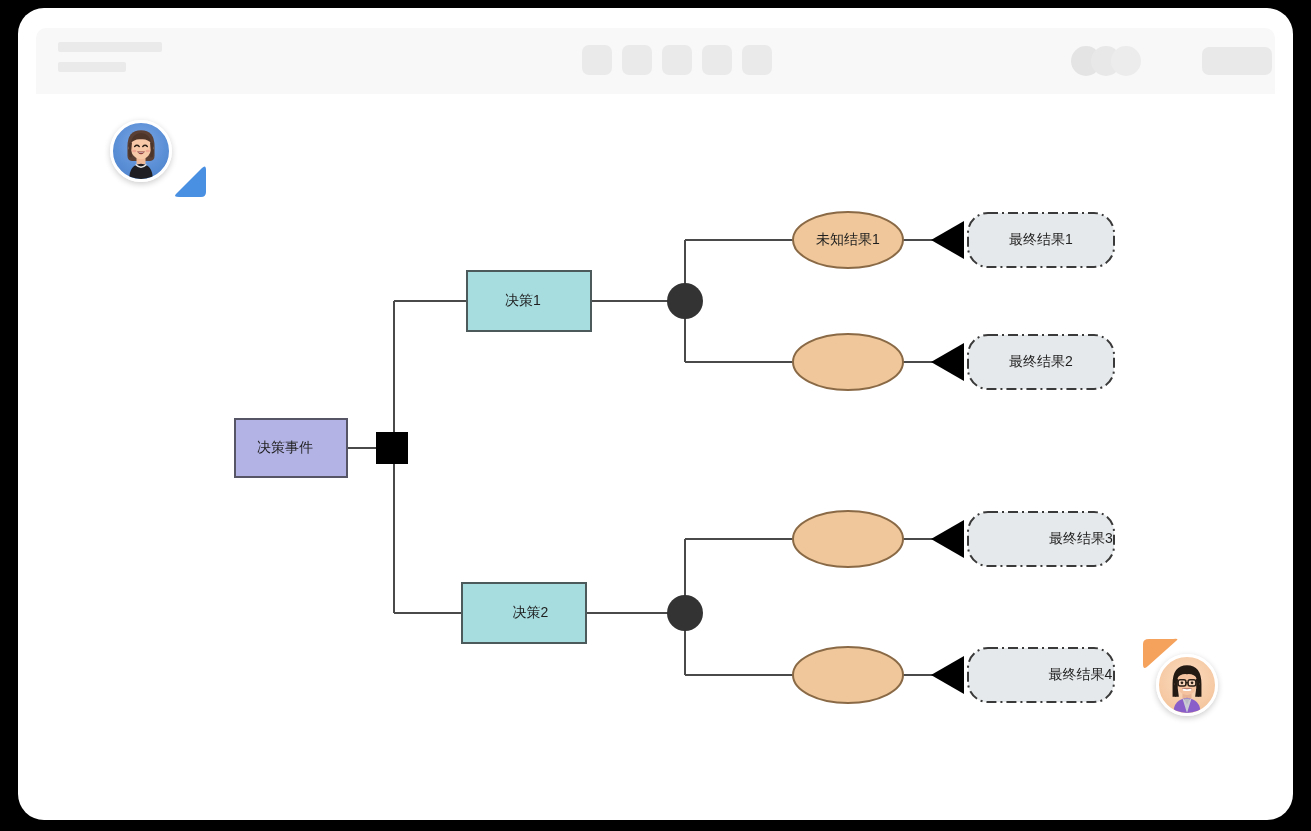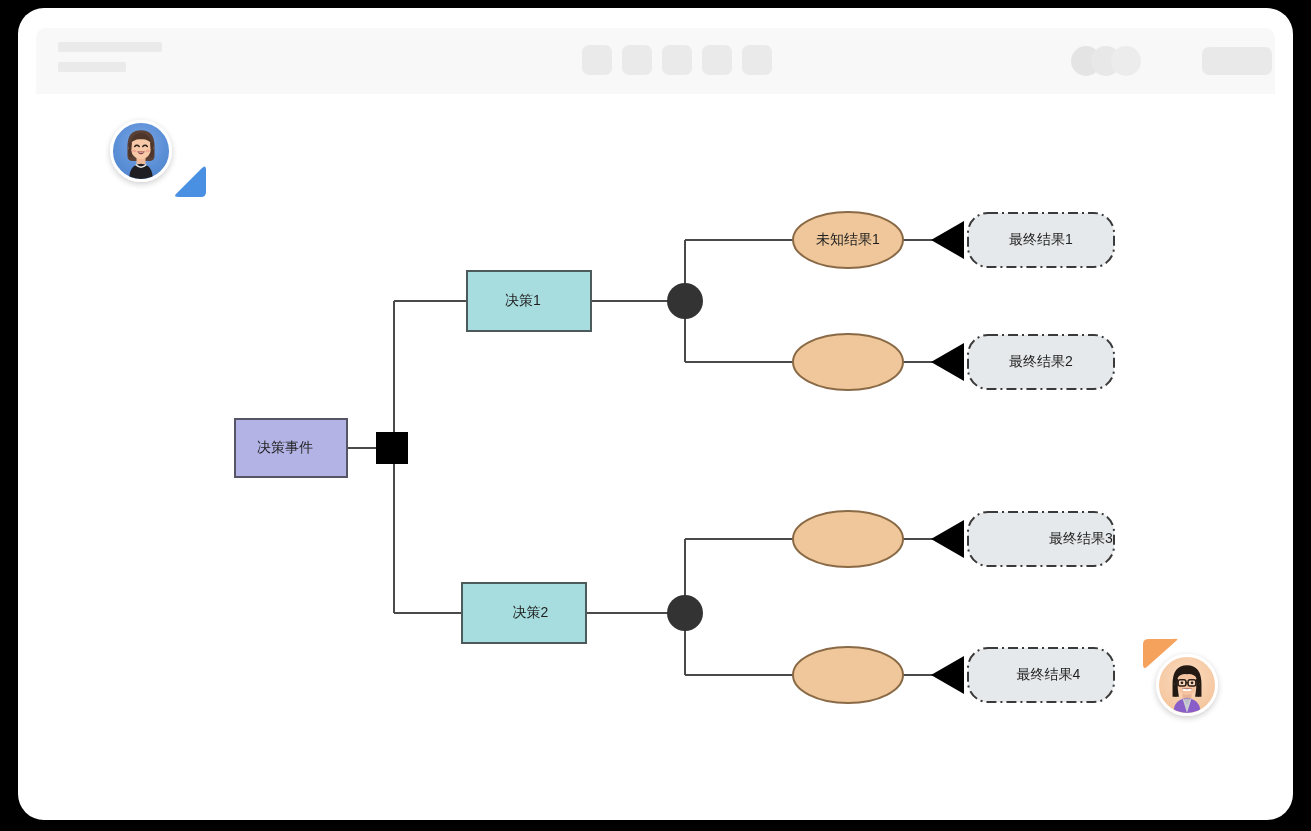--- a/index.html
+++ b/index.html
@@ -186,21 +186,21 @@
     <div class="node-label" style="left:193px; top:325px; width:112px; height:58px;">决策事件</div>
 
     <div class="node-label" style="left:431px; top:177px; width:112px; height:60px;text-align:right;">决策1</div>
     <div class="node-label" style="left:426px; top:489px; width:124px; height:60px;padding-left:13px;">决策2</div>
 
     <div class="node-label" style="left:757px; top:118px; width:110px; height:56px;">未知结果1</div>
 
     <div class="node-label" style="left:932px; top:119px; width:146px; height:54px;">最终结果1</div>
     <div class="node-label" style="left:932px; top:241px; width:146px; height:54px;">最终结果2</div>
     <div class="node-label" style="left:932px; top:418px; width:146px; height:54px;margin-left:40px;">最终结果3</div>
-    <div class="node-label" style="left:948px; top:554px; width:129px; height:54px;border-radius:10px;">最终结果4</div>
+    <div class="node-label" style="left:980px; top:554px; width:129px; height:54px;border-radius:10px;">最终结果4</div>
 
     <div class="cursor-group" style="left:74px; top:26px; width:110px; height:80px;">
 
       <div class="avatar-bubble" id="cursor-a-avatar">
         <svg class="face" viewBox="0 0 62 62">
 
           <path d="M16,26 Q16,8 31,8 Q46,8 46,26 L46,36 Q46,42 41,42 L21,42 Q16,42 16,36 Z" fill="#5a4034"></path>
 
           <rect x="26" y="36" width="10" height="10" fill="#f0b998"></rect>
 

